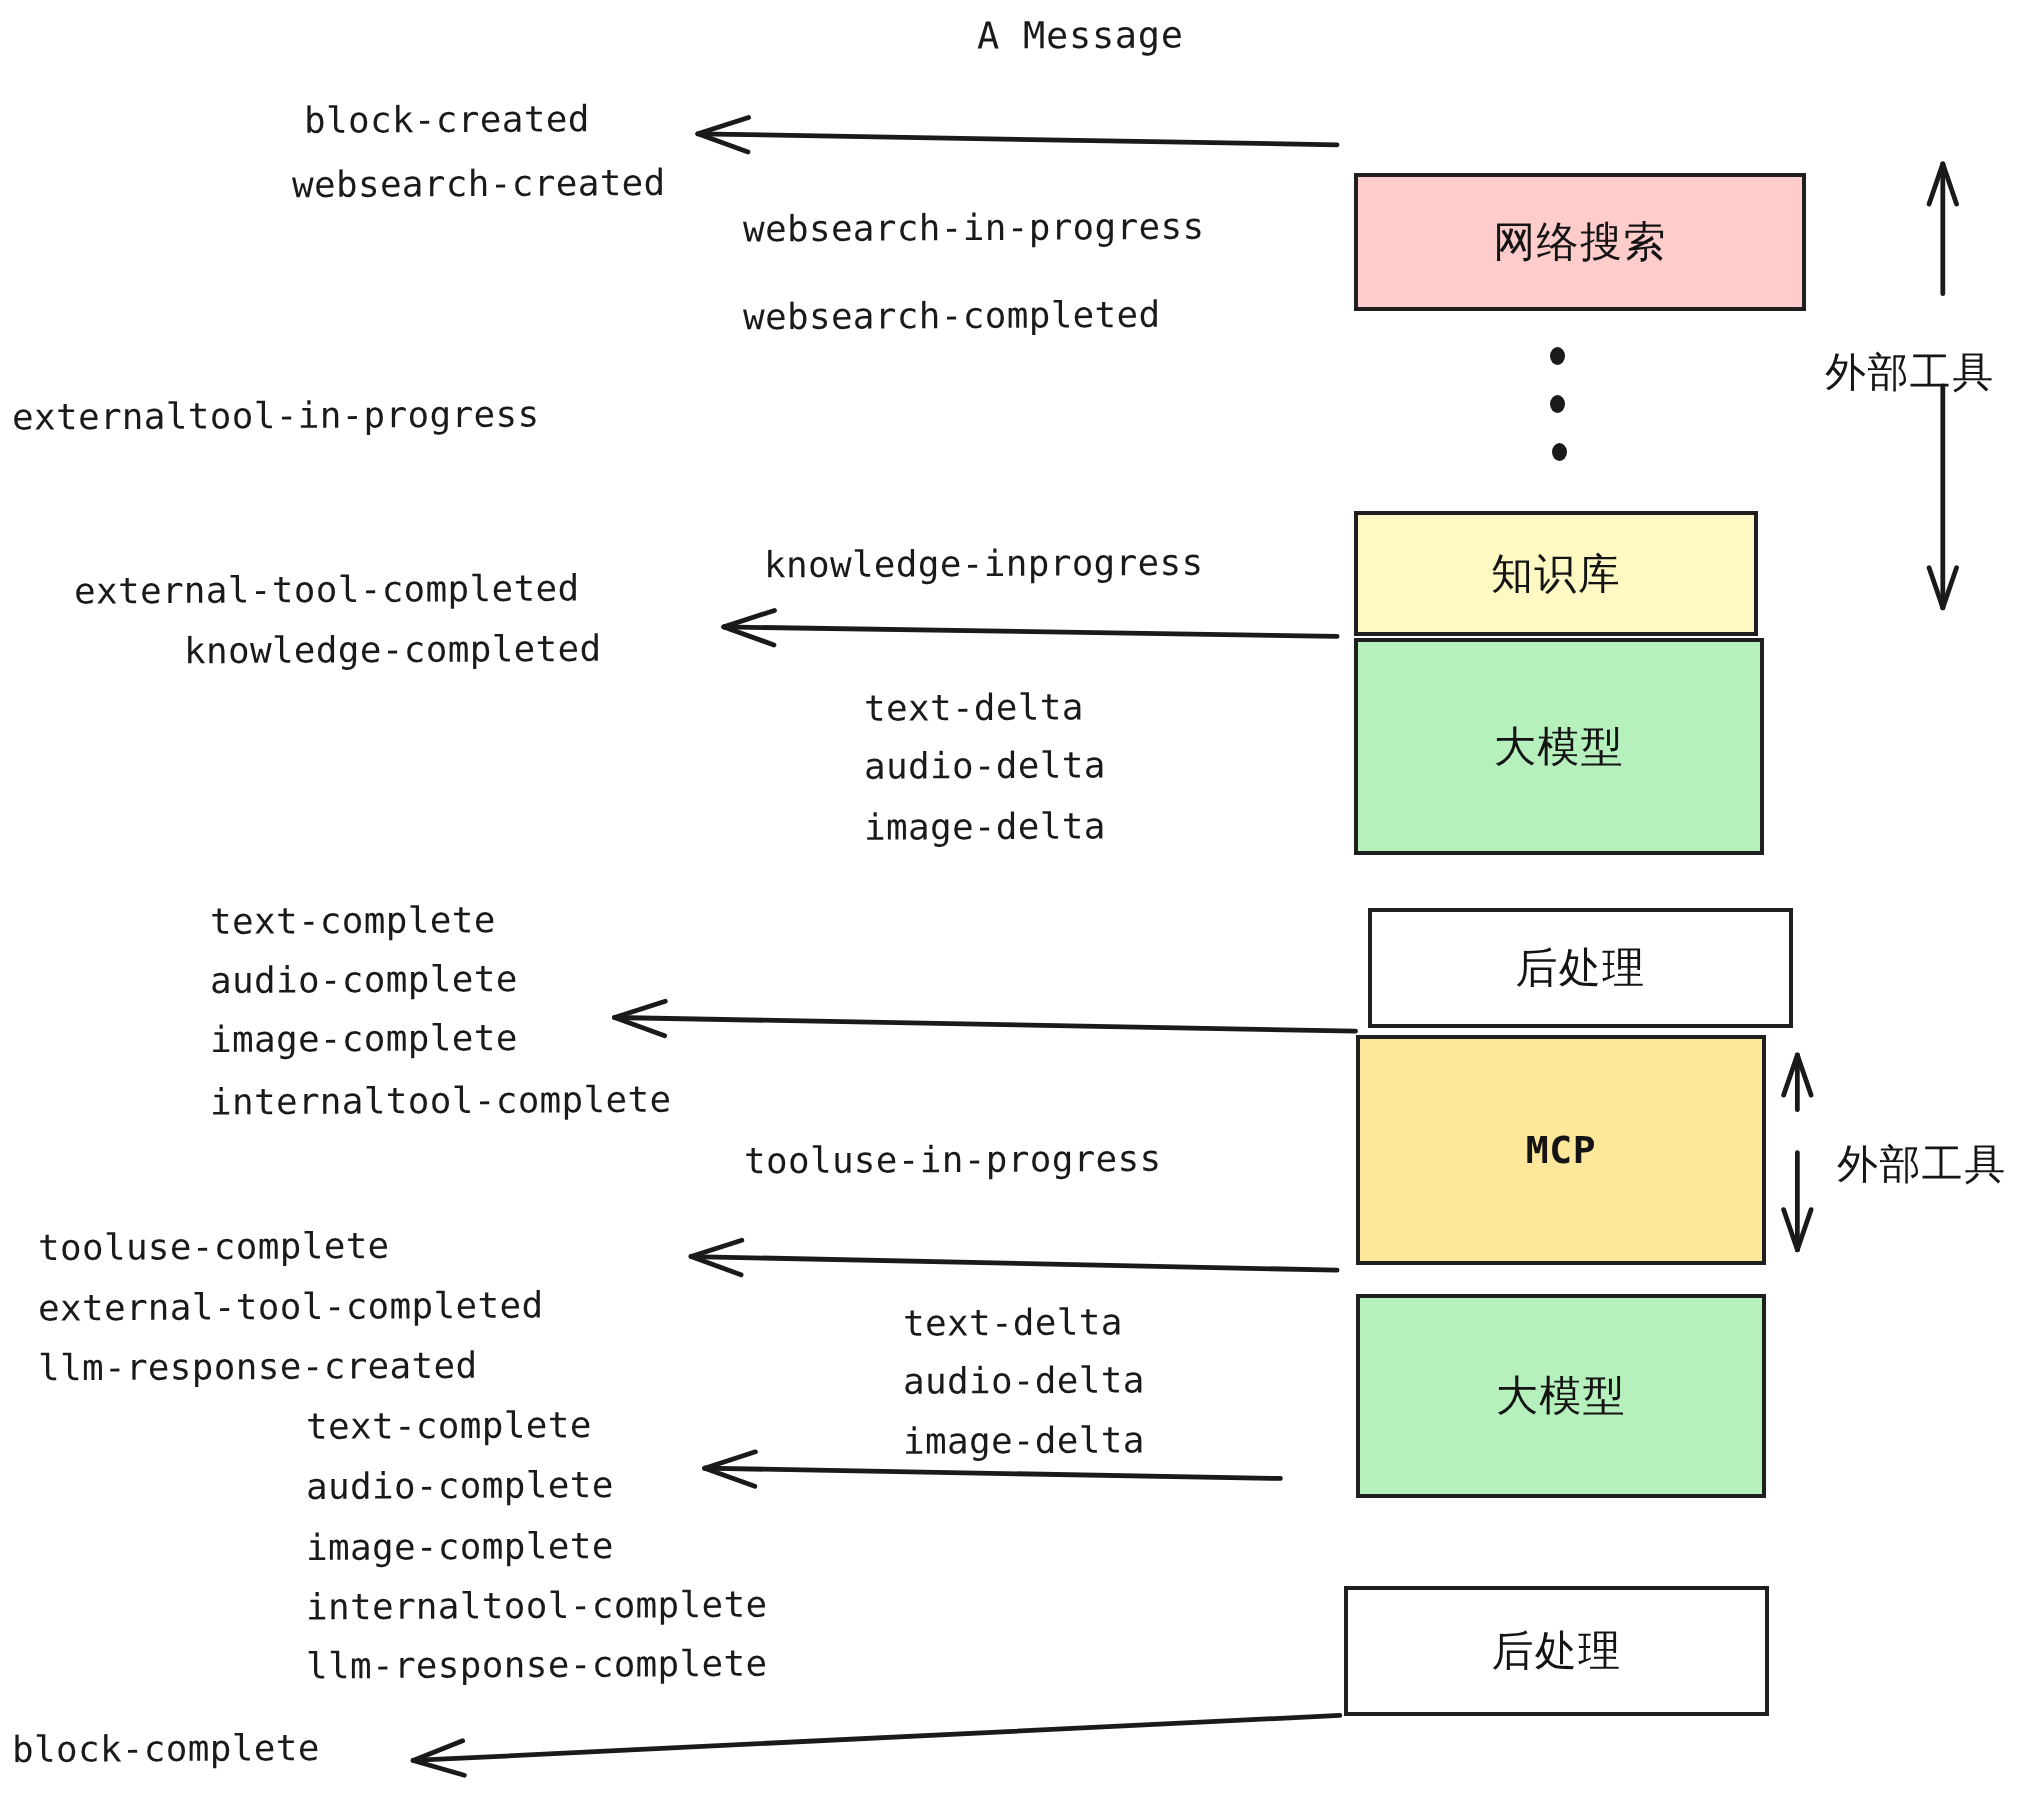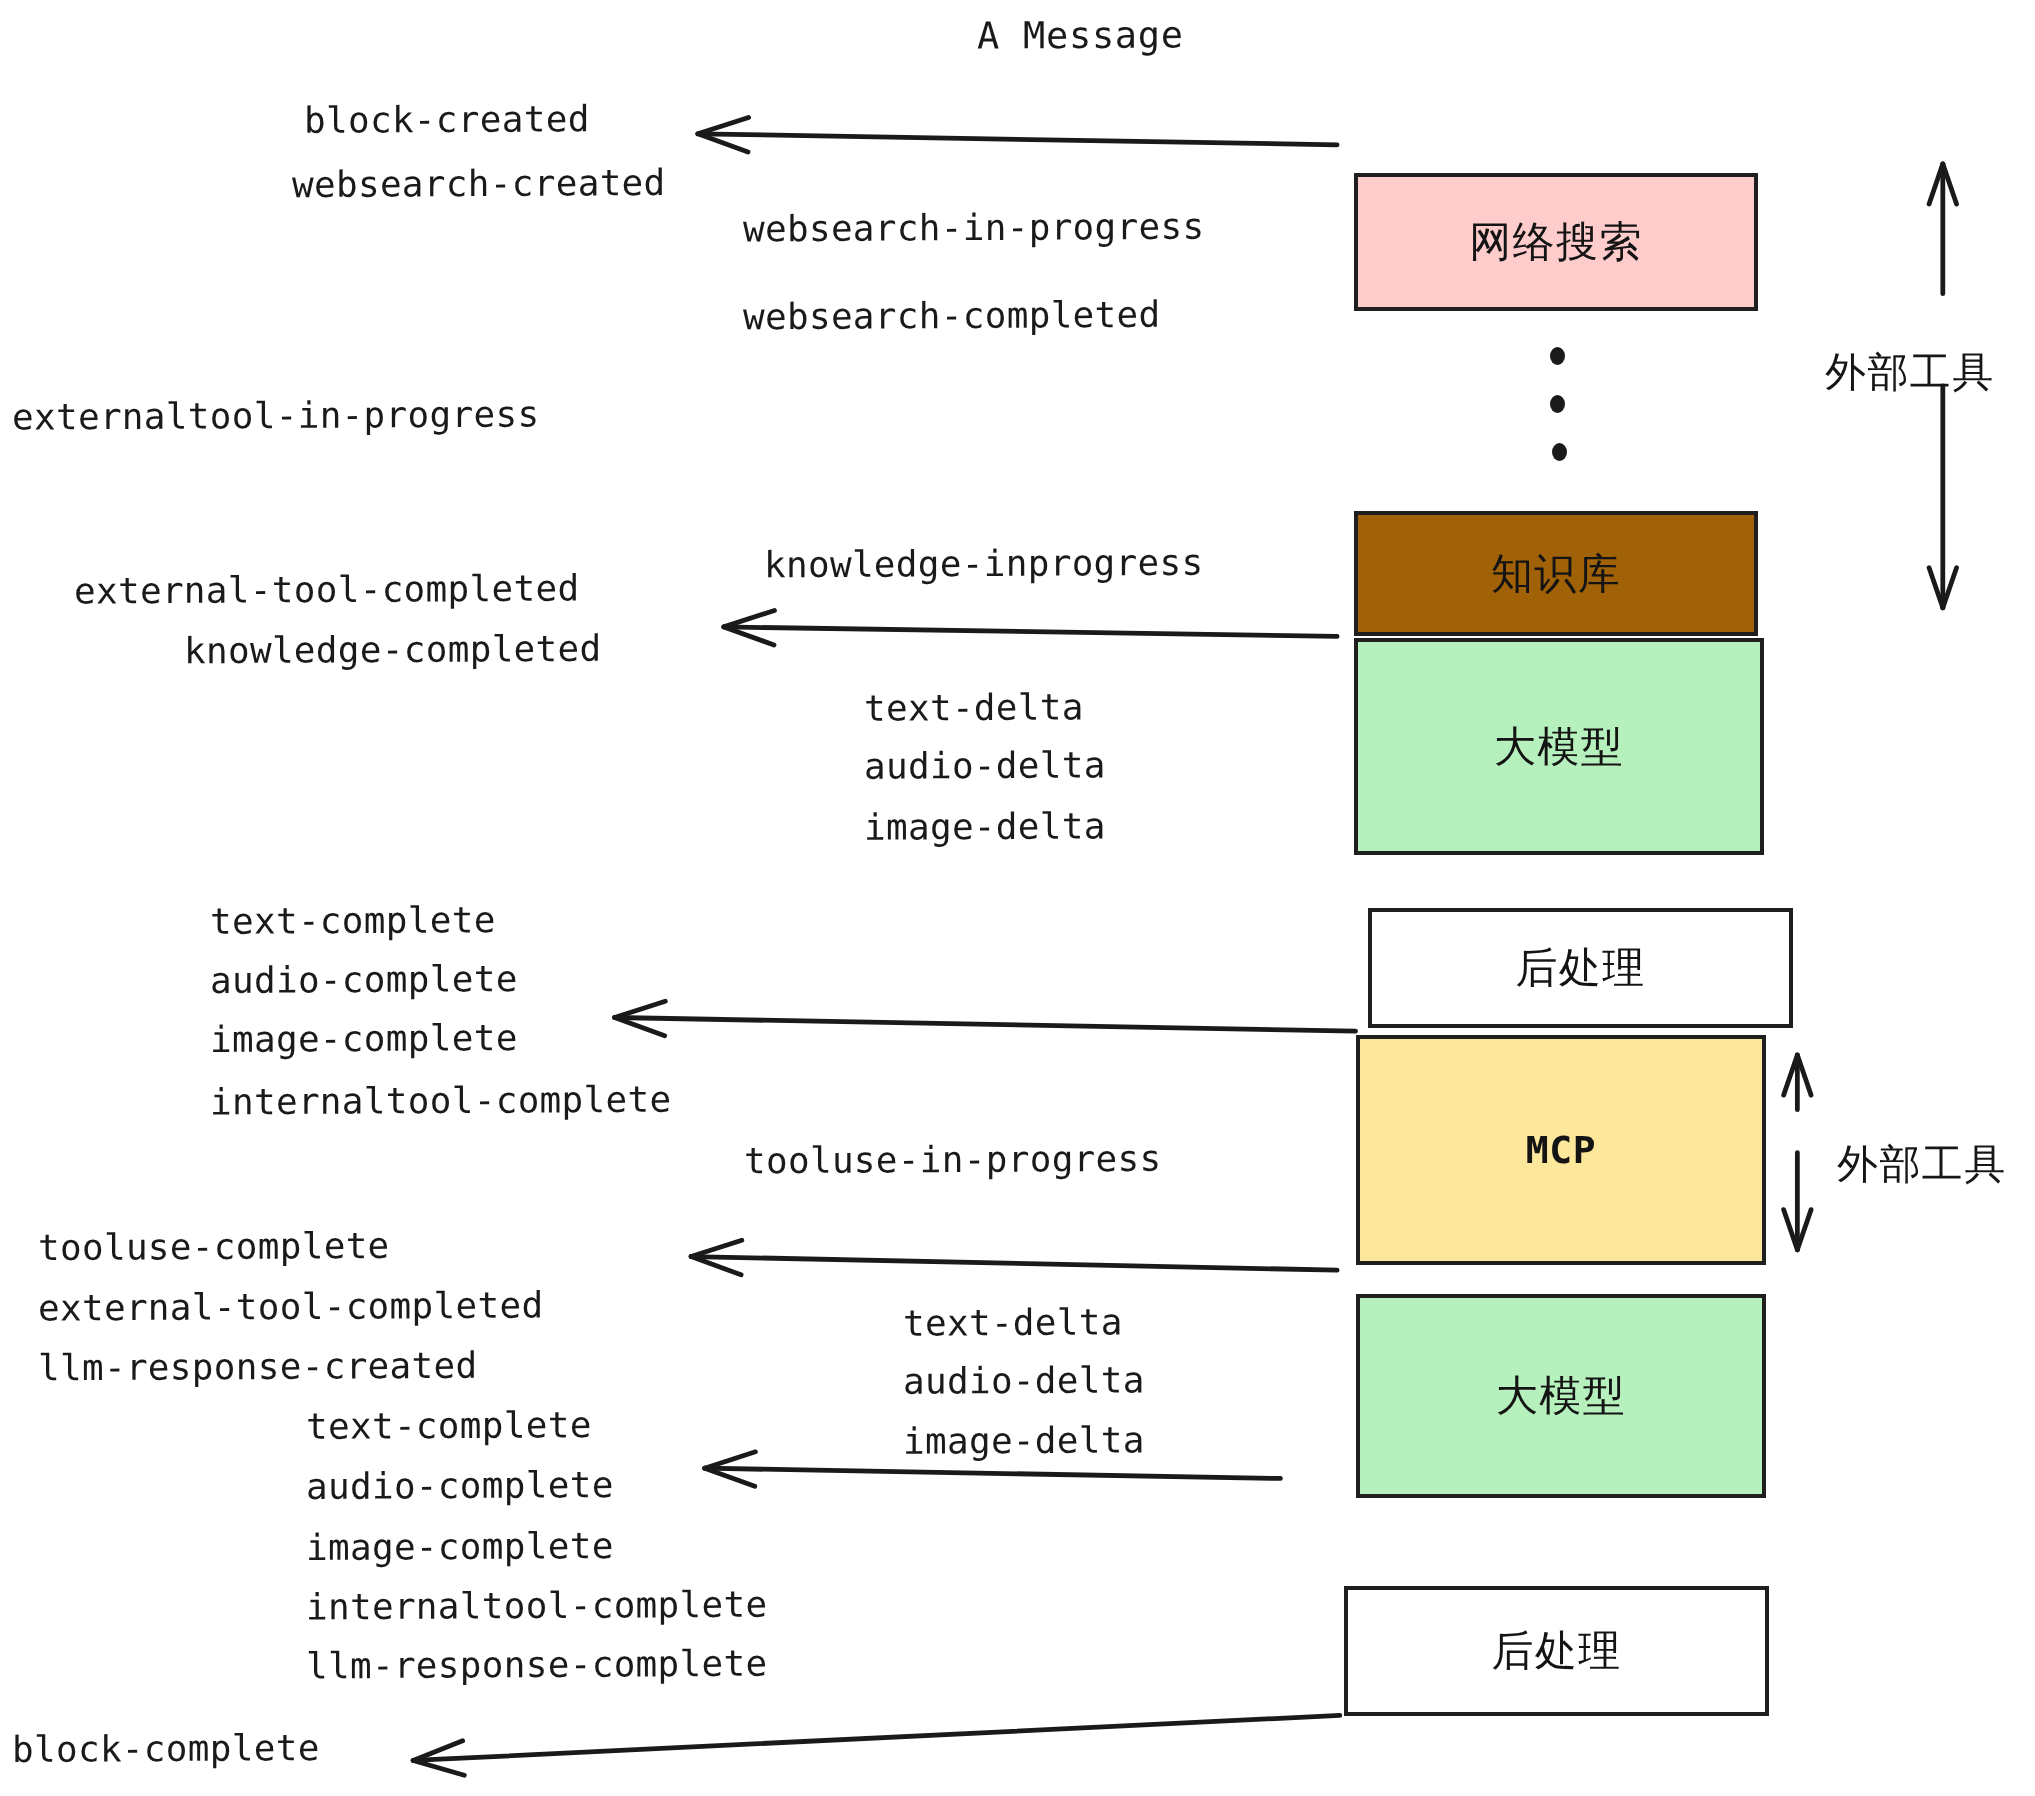--- a/index.html
+++ b/index.html
@@ -122,24 +122,24 @@
         <line x1="2632" y1="1545" x2="2632" y2="1625"></line>
         <line x1="2632" y1="1545" x2="2652.0906677604817" y2="1603.65462529876"></line>
         <line x1="2632" y1="1545" x2="2611.9093322395183" y2="1603.65462529876"></line>
         <line x1="2632" y1="1688" x2="2632" y2="1830"></line>
         <line x1="2632" y1="1830" x2="2611.9093322395183" y2="1771.34537470124"></line>
         <line x1="2632" y1="1830" x2="2652.0906677604817" y2="1771.34537470124"></line>
       </g>
   </svg>
 
   <div id="boxes-host">
-      <div class="box" style="left: 1354px; top: 173px; width: 404px; height: 138px; background: rgb(255, 204, 204);">
+      <div class="box" style="left: 1354px; top: 173px; width: 452px; height: 138px; background: rgb(255, 204, 204);">
         <span>网络搜索</span>
       </div>
-      <div class="box" style="left: 1354px; top: 511px; width: 404px; height: 125px; background: #a16207;">
+      <div class="box" style="left: 1354px; top: 511px; width: 404px; height: 125px; background: #fef9c3;">
         <span>知识库</span>
       </div>
       <div class="box" style="left: 1354px; top: 638px; width: 410px; height: 217px; background: rgb(182, 240, 189);">
         <span>大模型</span>
       </div>
       <div class="box" style="left: 1368px; top: 908px; width: 425px; height: 120px; background: rgb(255, 255, 255);">
         <span>后处理</span>
       </div>
       <div class="box" style="left: 1356px; top: 1035px; width: 410px; height: 230px; background: rgb(252, 231, 154);">
         <span class="latin">MCP</span>

